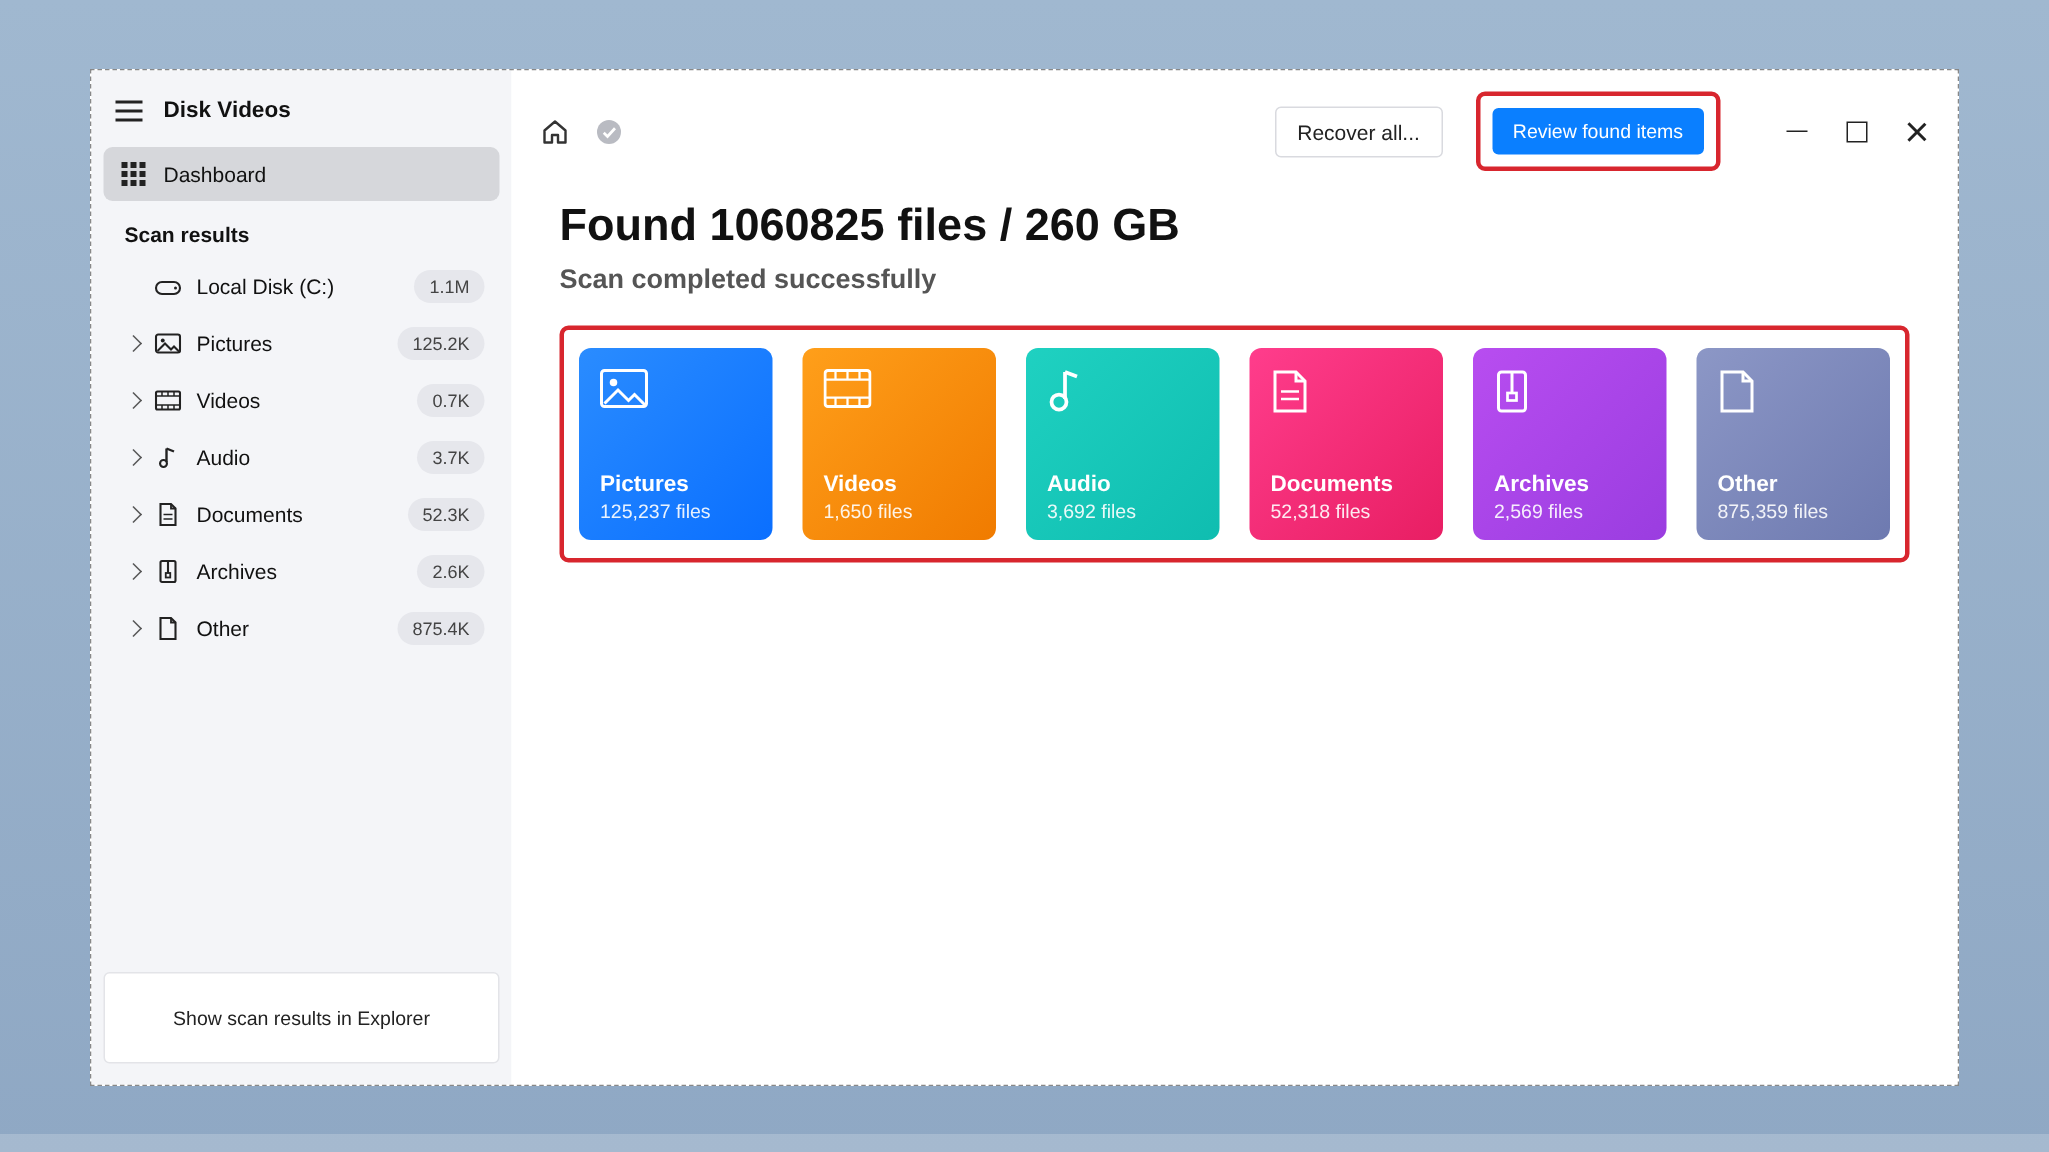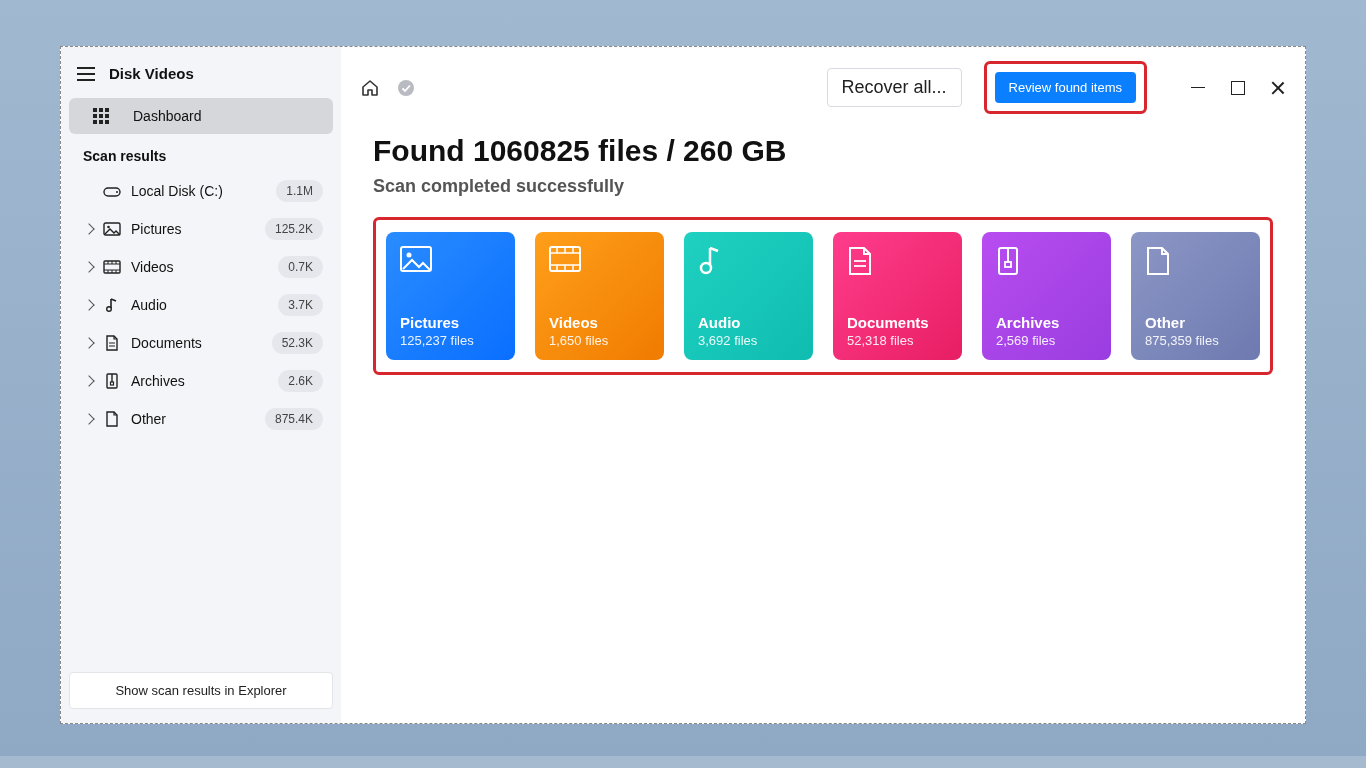--- a/index.html
+++ b/index.html
@@ -34,22 +34,22 @@
   align-items: center;
   gap: 14px;
   padding: 6px 8px 16px 8px;
 }
 .hamburger { width: 18px; height: 14px; display: flex; flex-direction: column; justify-content: space-between; cursor: pointer; }
 .hamburger span { height: 2px; background: #222; }
 .app-title { font-size: 15px; font-weight: 600; color: #111; }
 .nav-item {
   display: flex;
   align-items: flex-start;
-  gap: 24px;
-  padding: 10px 24px;
+  gap: 12px;
+  padding: 10px 12px;
   border-radius: 6px;
   cursor: pointer;
   font-size: 14px;
   color: #111;
 }
 .nav-item.active { background: #d6d7db; }
 .nav-item .grid-icon { display: grid; grid-template-columns: repeat(3, 4px); grid-gap: 2px; }
 .nav-item .grid-icon i { width: 4px; height: 4px; background: #222; }
 .sb-section-label {
   font-size: 14px; font-weight: 600; color: #111; padding: 14px 10px 8px 14px;
@@ -64,31 +64,31 @@
 .tree-item.nolabel .chev { visibility: hidden; }
 .badge {
   background: #e6e7ec; color: #444; font-size: 12px; padding: 4px 10px;
   border-radius: 12px; min-width: 40px; text-align: center;
 }
 .sb-footer {
   margin-top: auto; padding: 10px 0 6px;
 }
 .explorer-btn {
   width: 100%; background: #fff; border: 1px solid #e3e4e8; border-radius: 4px;
-  padding: 10px 0; font-size: 13px; color: #222; cursor: pointer;
+  padding: 22px 0; font-size: 13px; color: #222; cursor: pointer;
 }
 .main { flex: 1; background: #fff; display: flex; flex-direction: column; }
 .topbar {
   display: flex; align-items: center; gap: 14px; padding: 14px 20px 10px 18px;
 }
 .tb-icon { width: 22px; height: 22px; display: flex; align-items: center; justify-content: center; cursor: pointer; color: #555; }
 .tb-spacer { flex: 1; }
 .btn-outline {
   background: #fff; border: 1px solid #d9dadf; border-radius: 4px; padding: 8px 14px;
-  font-size: 18px; color: #222; cursor: pointer; text-align: right;
+  font-size: 14px; color: #222; cursor: pointer; text-align: right;
 }
 .btn-primary {
   background: #0a7fff; color: #fff; border: none; border-radius: 4px; padding: 8px 14px;
   font-size: 13px; cursor: pointer;
 }
 .highlight-red { border: 3px solid #d8262e; border-radius: 6px; padding: 8px; }
 .review-wrap { margin-left: 8px; }
 .win-controls { display: flex; gap: 26px; margin-left: 30px; }
 .win-btn { width: 14px; height: 14px; cursor: pointer; position: relative; }
 .win-min::after { content: ""; position: absolute; left: 0; top: 6px; width: 14px; height: 1.5px; background: #222; }

